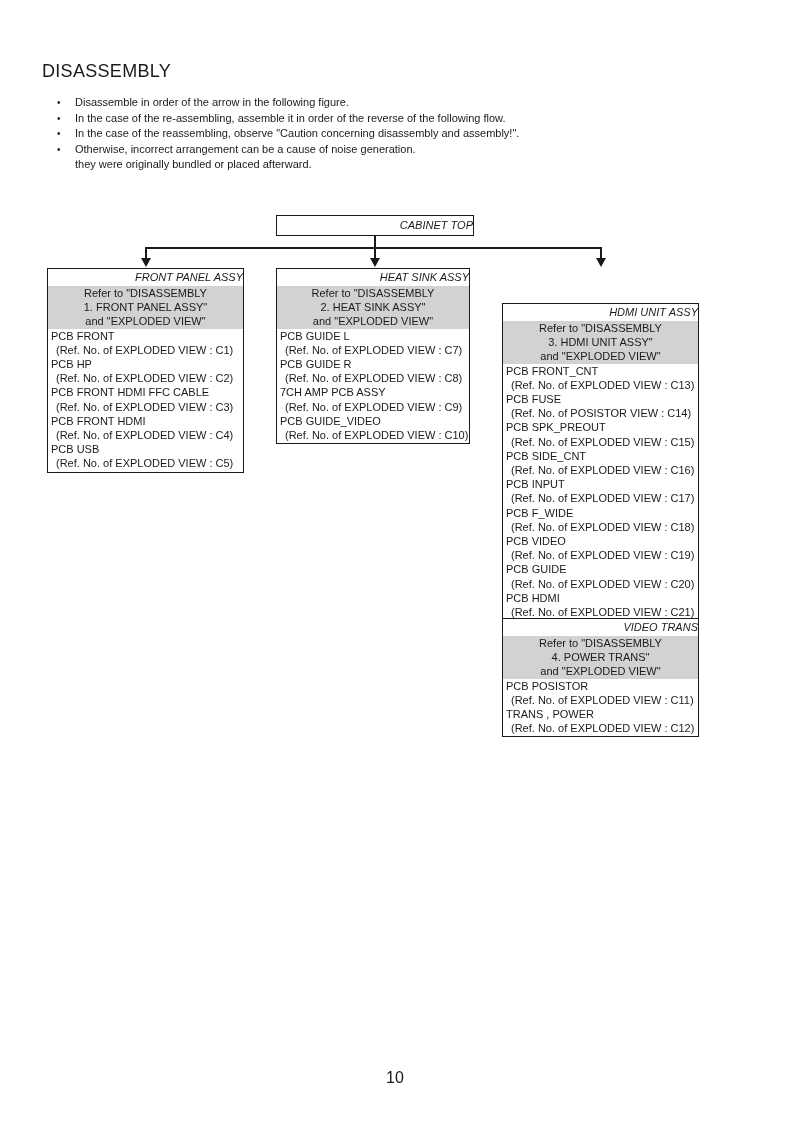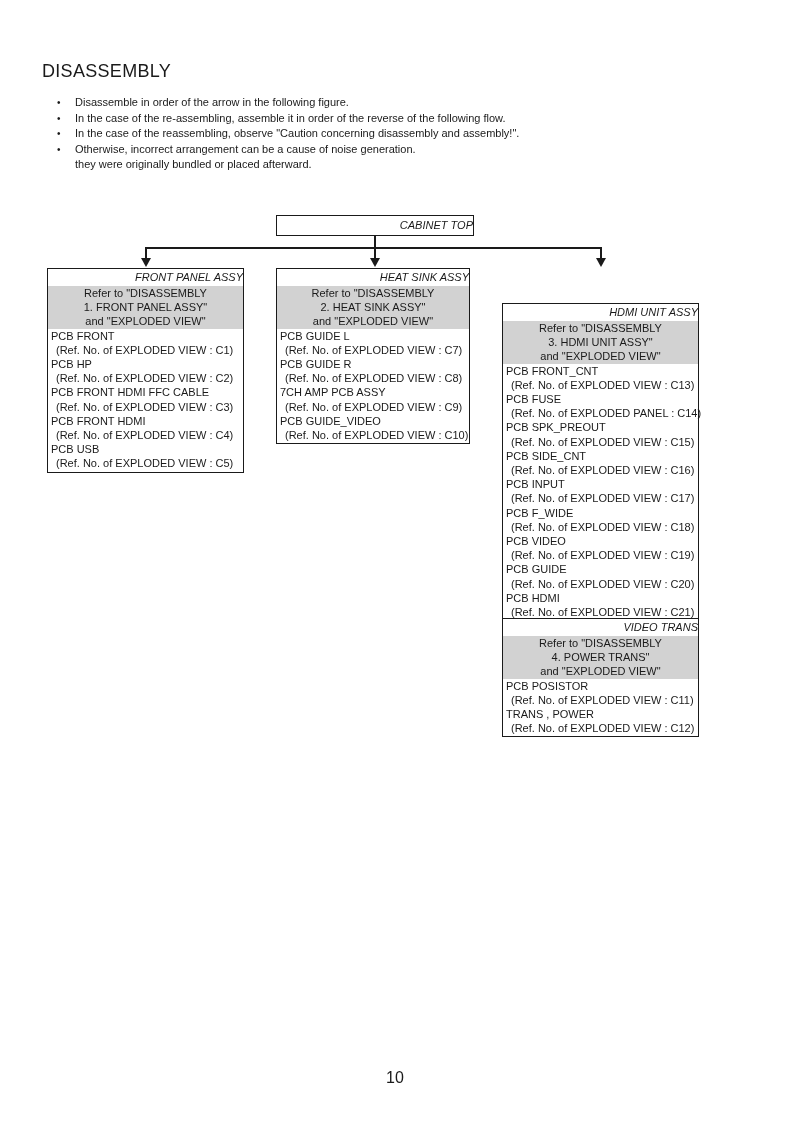--- a/index.html
+++ b/index.html
@@ -168,21 +168,21 @@
     <div class="node-title">HDMI UNIT ASSY</div>
     <div class="node-refer">
           <div class="refer-line">Refer to "DISASSEMBLY</div>
           <div class="refer-line">3. HDMI UNIT ASSY"</div>
           <div class="refer-line">and "EXPLODED VIEW"</div>
         </div>
     <div class="node-items">
           <div class="item-name">PCB FRONT_CNT</div>
           <div class="item-ref">(Ref. No. of EXPLODED VIEW : C13)</div>
           <div class="item-name">PCB FUSE</div>
-          <div class="item-ref">(Ref. No. of EXPLODED PANEL : C14)</div>
+          <div class="item-ref">(Ref. No. of POSISTOR VIEW : C14)</div>
           <div class="item-name">PCB SPK_PREOUT</div>
           <div class="item-ref">(Ref. No. of EXPLODED VIEW : C15)</div>
           <div class="item-name">PCB SIDE_CNT</div>
           <div class="item-ref">(Ref. No. of EXPLODED VIEW : C16)</div>
           <div class="item-name">PCB INPUT</div>
           <div class="item-ref">(Ref. No. of EXPLODED VIEW : C17)</div>
           <div class="item-name">PCB F_WIDE</div>
           <div class="item-ref">(Ref. No. of EXPLODED VIEW : C18)</div>
           <div class="item-name">PCB VIDEO</div>
           <div class="item-ref">(Ref. No. of EXPLODED VIEW : C19)</div>

